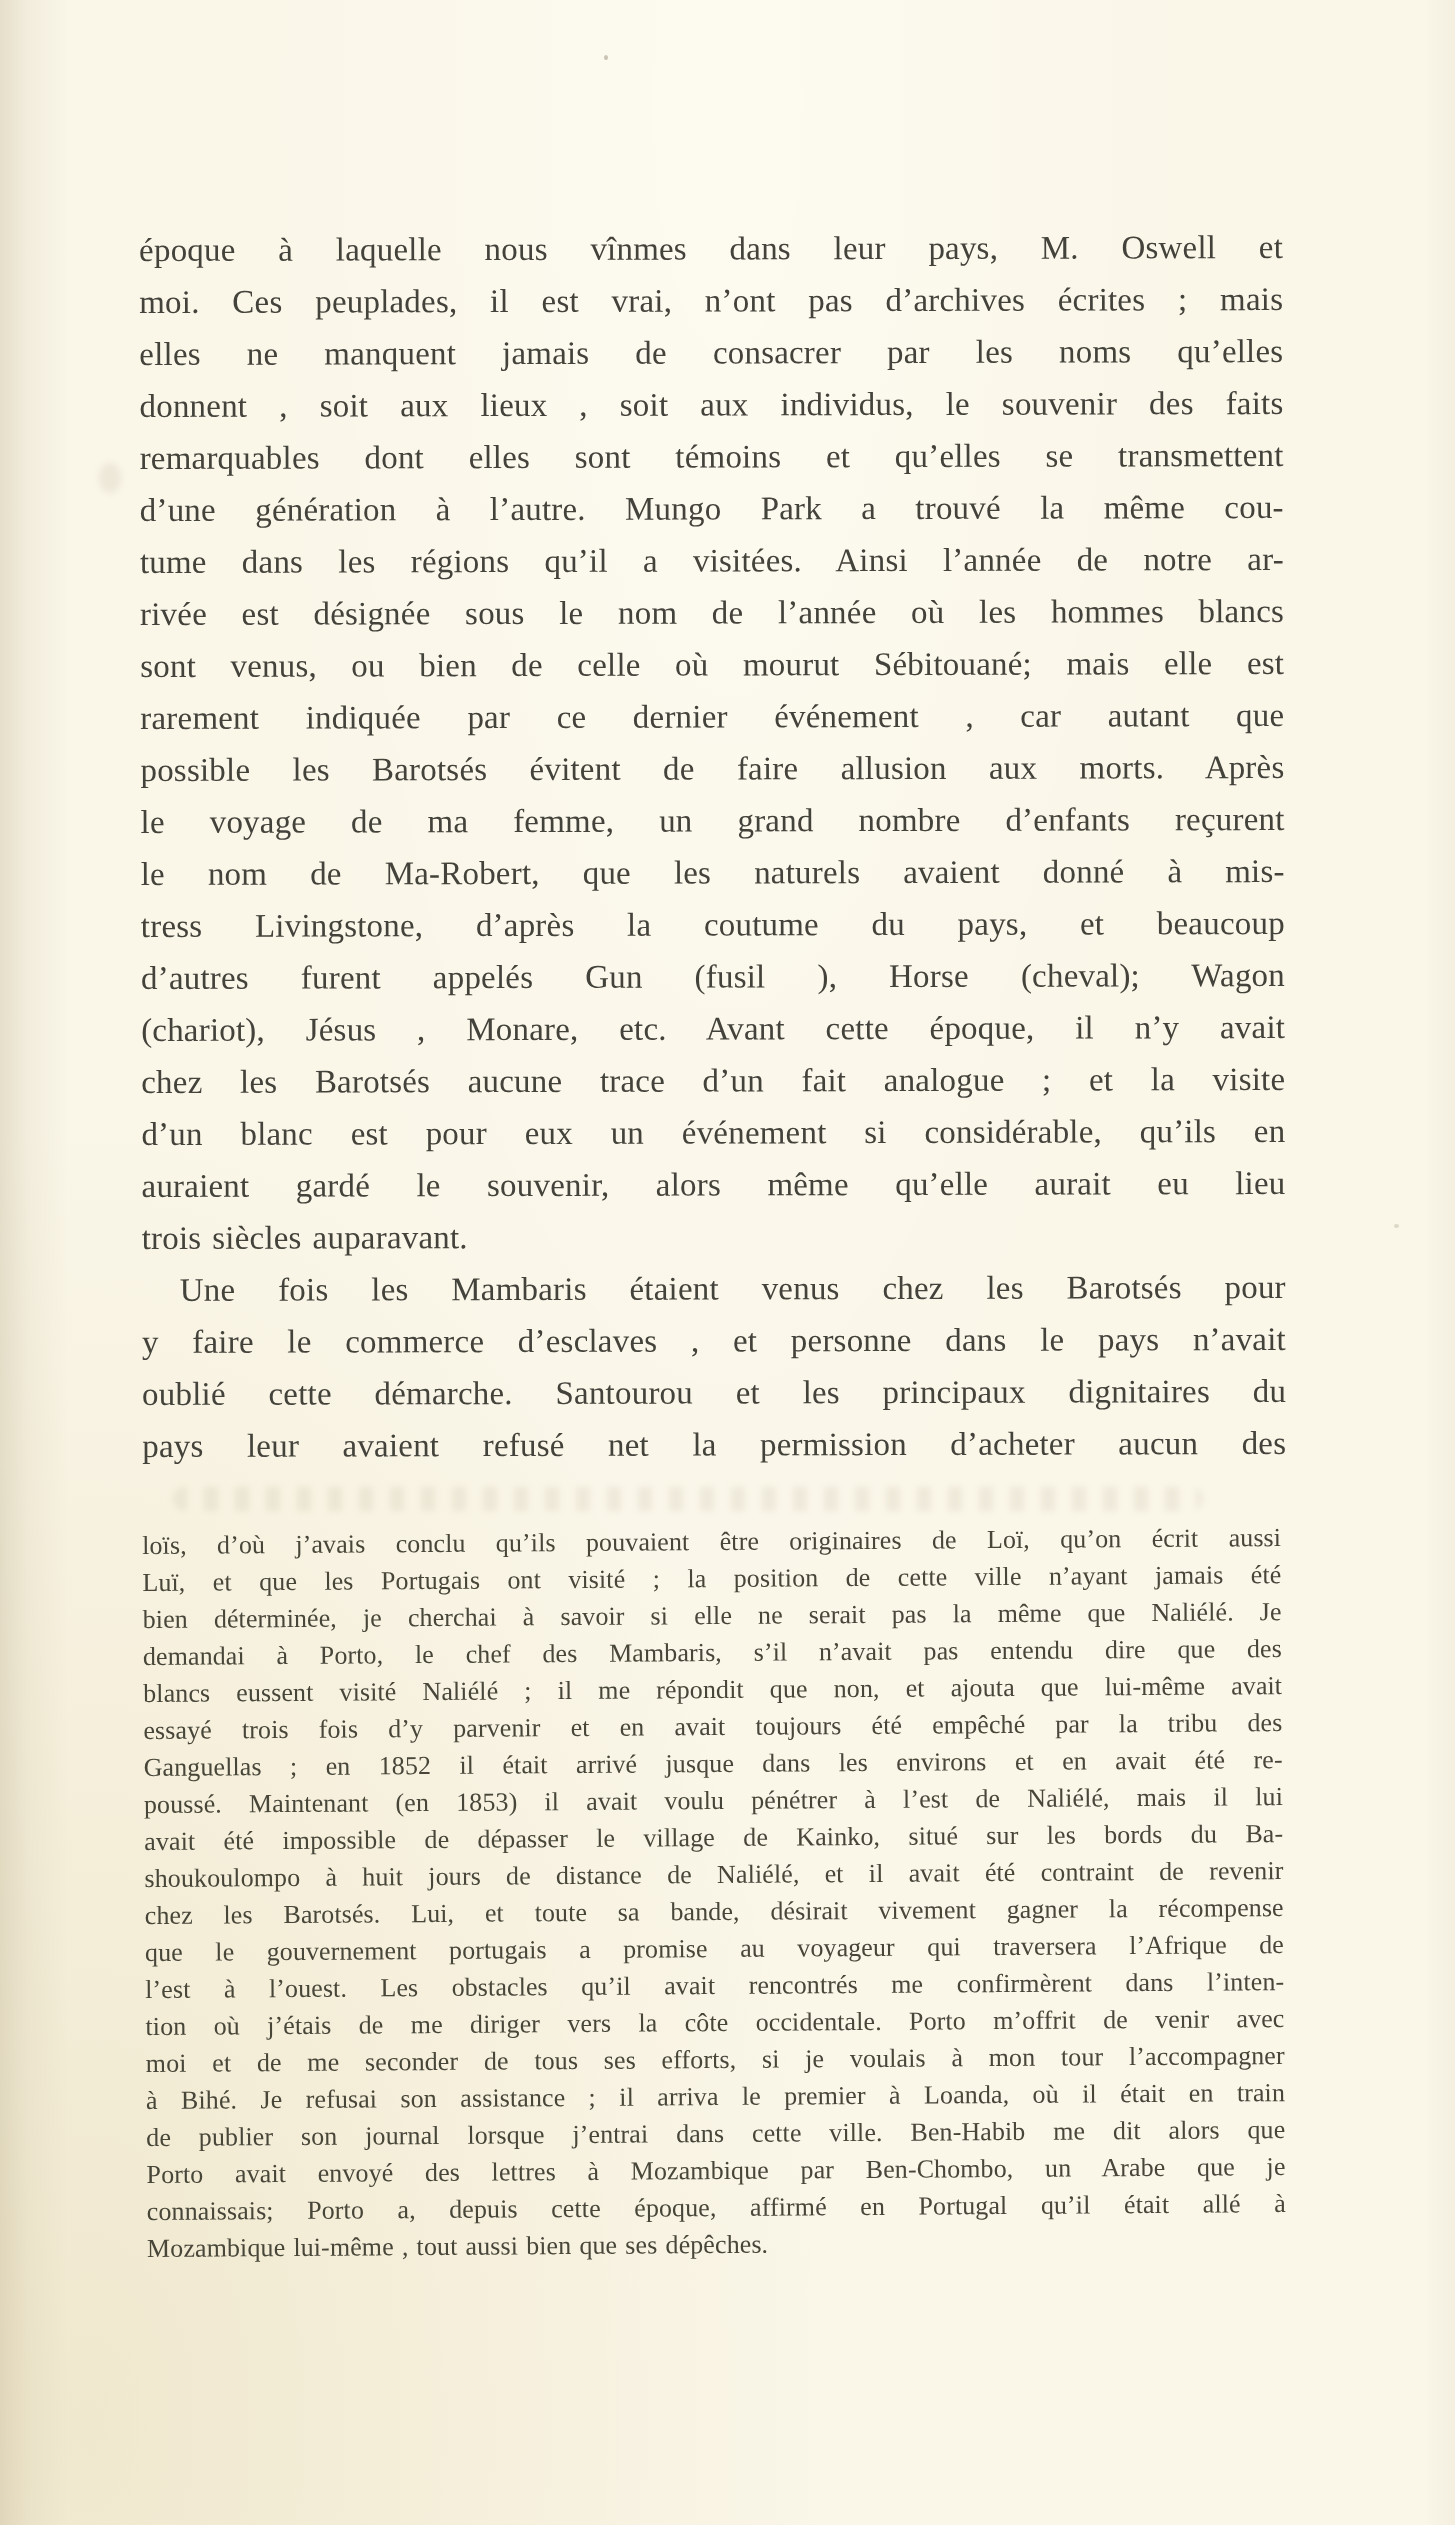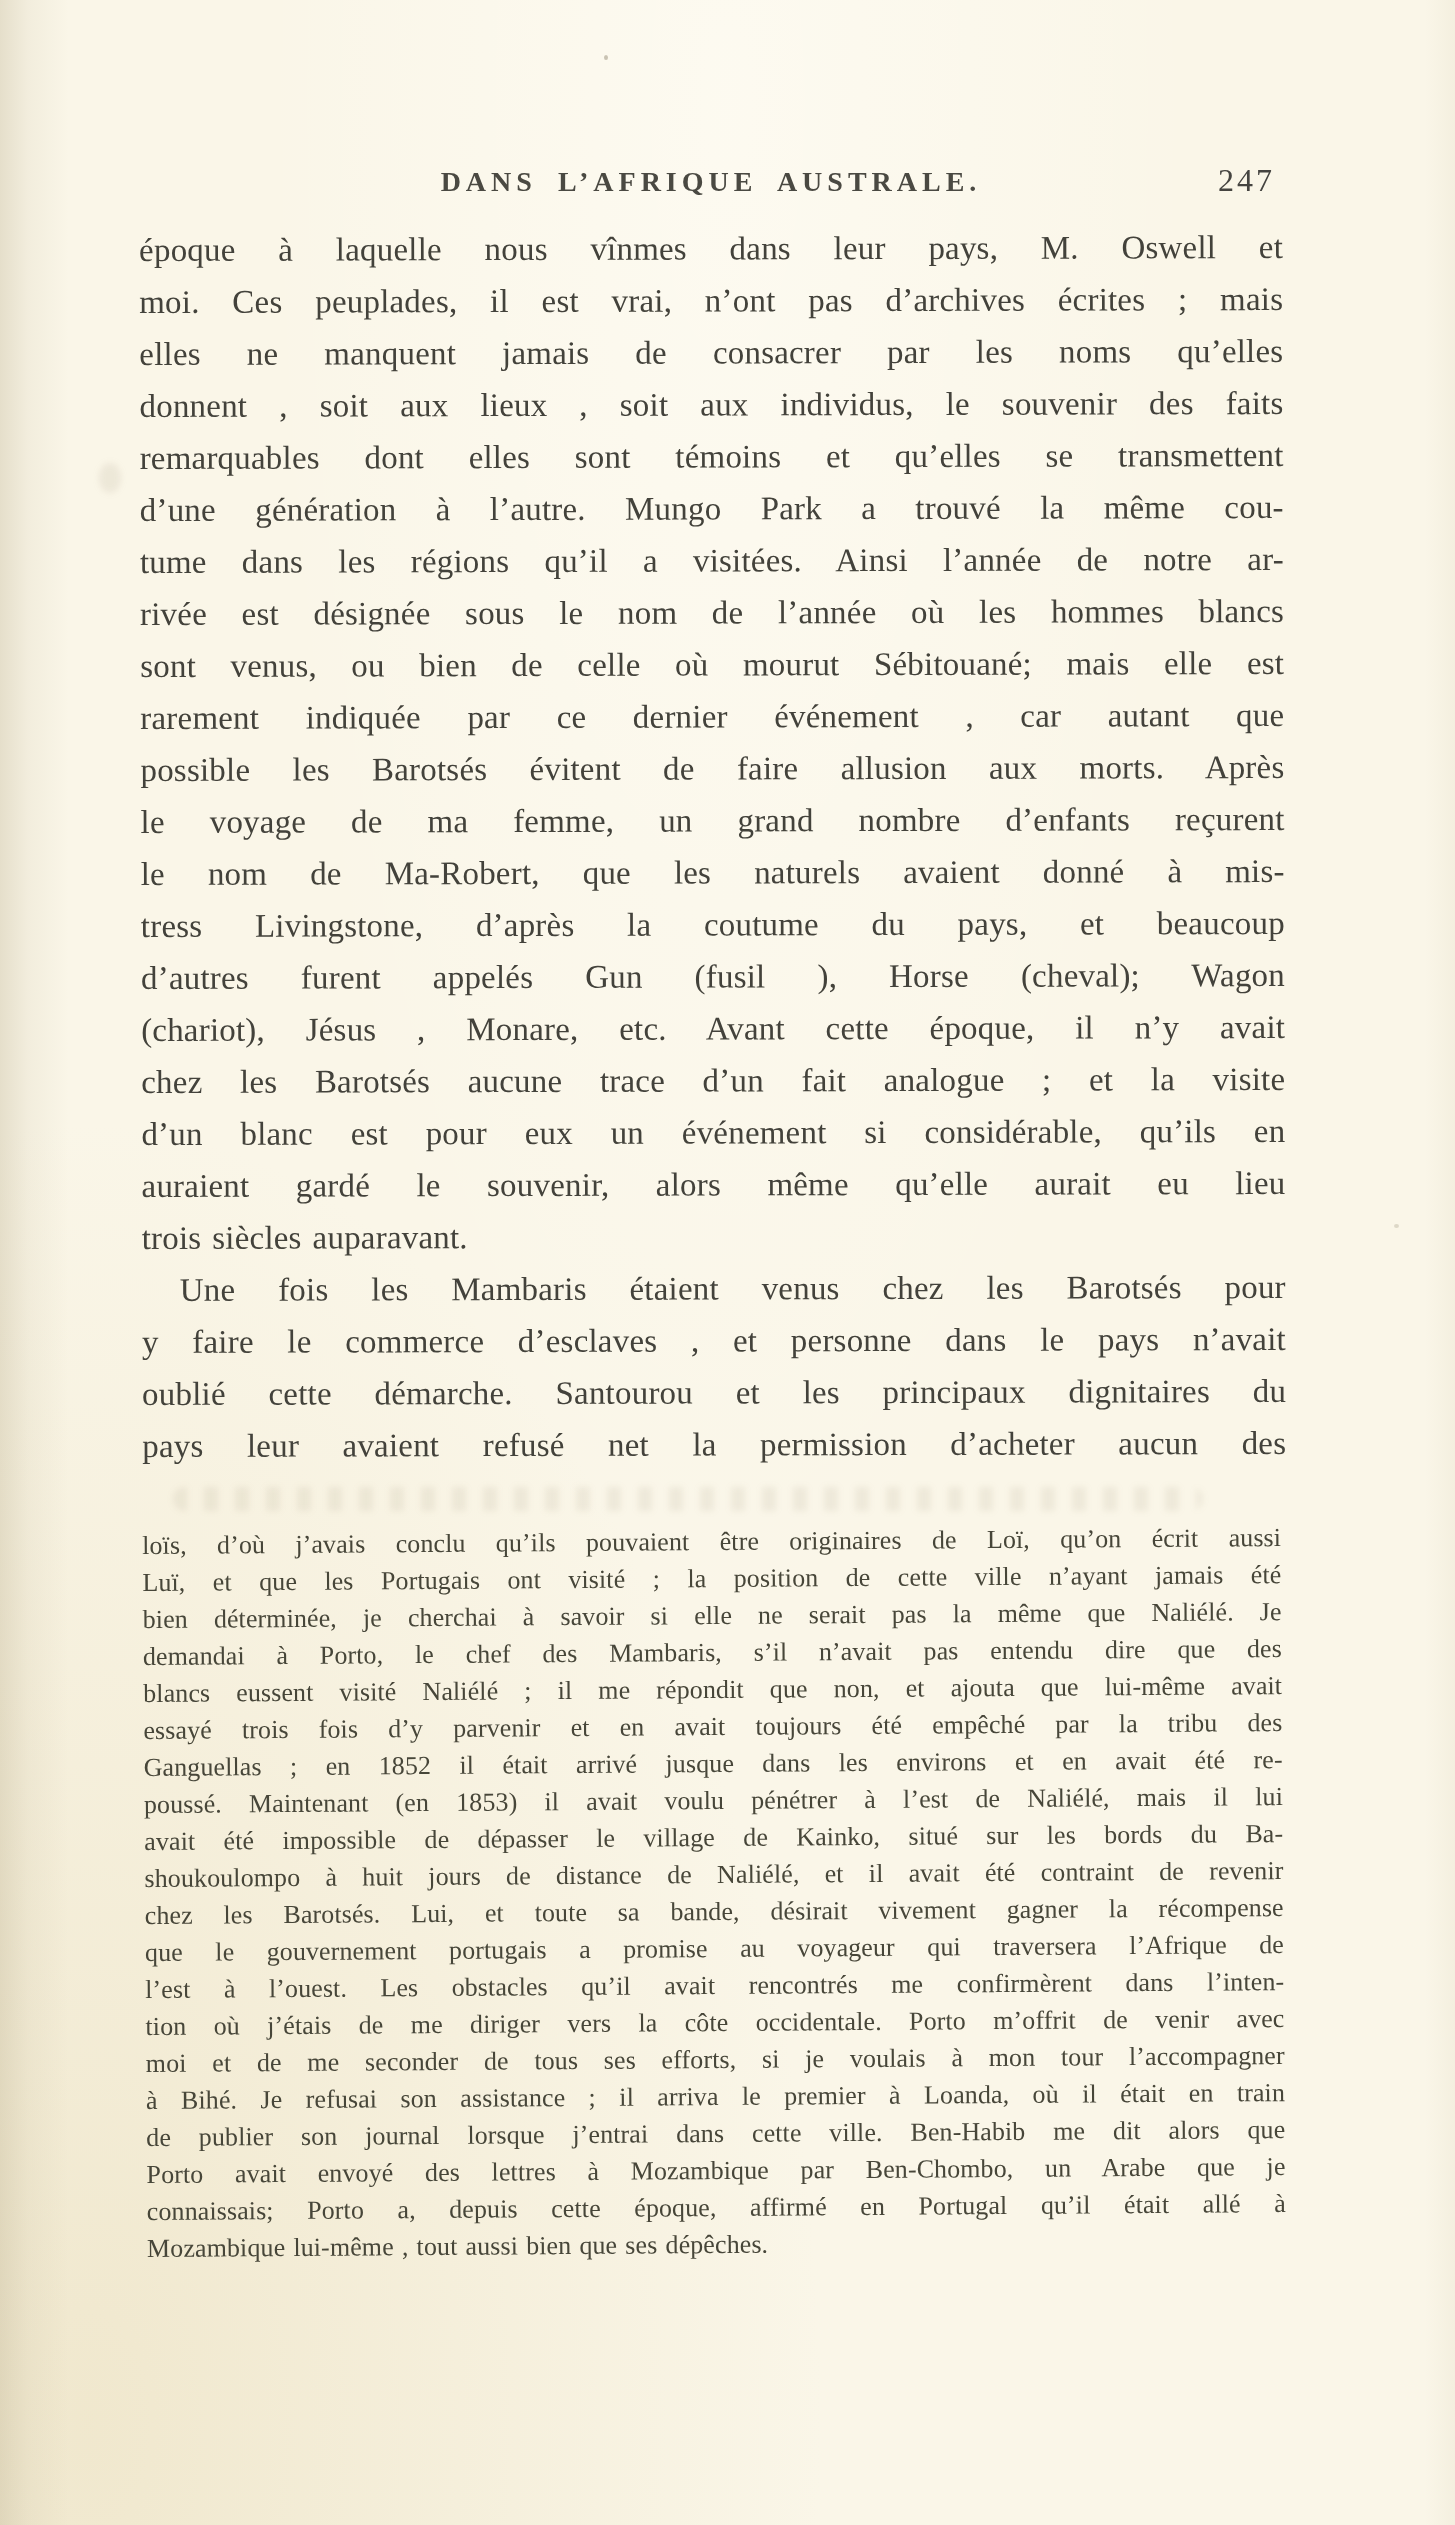--- a/index.html
+++ b/index.html
@@ -99,24 +99,20 @@
   .speck { position: absolute; border-radius: 50%; background: rgba(105,95,70,0.35); }
   .speck.s1 { left: 604px; top: 55px;  width: 4px; height: 5px; }
   .speck.s2 { left: 99px; top: 463px; width: 22px; height: 30px; background: rgba(150,135,105,0.12); filter: blur(3px); }
   .speck.s3 { left: 1394px; top: 1224px; width: 5px; height: 4px; background: rgba(120,108,80,0.22); }
 </style>
 </head>
 <body>
 
 <div class="page">
 
-  <div class="header-row">
-    <span class="running-title">DANS L’AFRIQUE AUSTRALE.</span>
-    <span class="page-number">247</span>
-  </div>
 
   <div class="body-text">
       <div class="para">
         <div class="tline">époque à laquelle nous vînmes dans leur pays, M. Oswell et</div>
         <div class="tline">moi. Ces peuplades, il est vrai, n’ont pas d’archives écrites ; mais</div>
         <div class="tline">elles ne manquent jamais de consacrer par les noms qu’elles</div>
         <div class="tline">donnent , soit aux lieux , soit aux individus, le souvenir des faits</div>
         <div class="tline">remarquables dont elles sont témoins et qu’elles se transmettent</div>
         <div class="tline">d’une génération à l’autre. Mungo Park a trouvé la même cou-</div>
         <div class="tline">tume dans les régions qu’il a visitées. Ainsi l’année de notre ar-</div>

